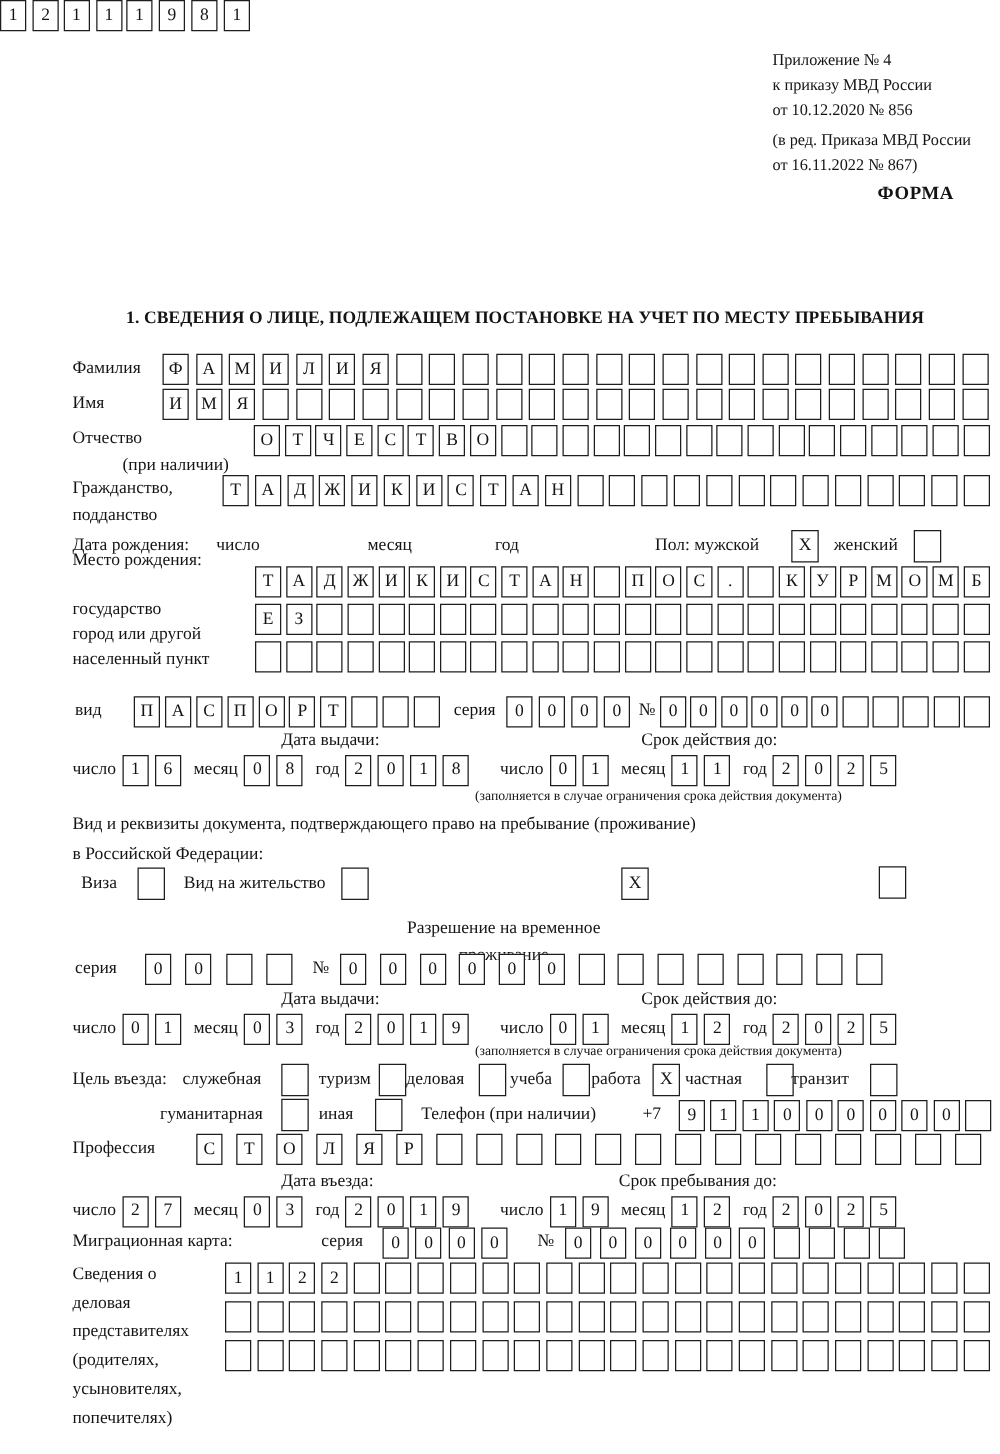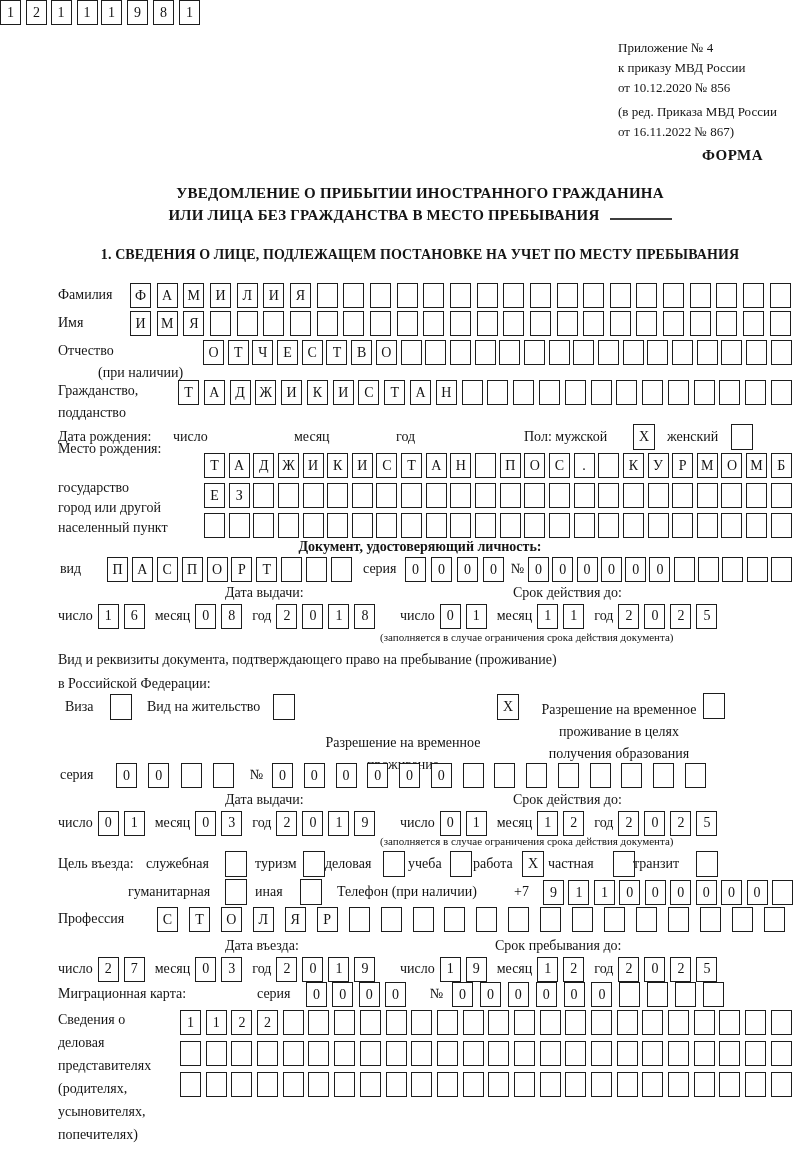--- a/index.html
+++ b/index.html
@@ -33,24 +33,20 @@
     <div>Приложение № 4</div>
     <div>к приказу МВД России</div>
     <div>от 10.12.2020 № 856</div>
     <div style="margin-top:4px">(в ред. Приказа МВД России</div>
     <div>от 16.11.2022 № 867)</div>
   </div>
 
   <div class="abs b" style="left:702px;top:147px;font-size:15px;letter-spacing:.5px;">ФОРМА</div>
 
   
-  <div class="abs title" style="left:40px;top:182px;width:760px;">
-    <div>УВЕДОМЛЕНИЕ О ПРИБЫТИИ ИНОСТРАННОГО ГРАЖДАНИНА</div>
-    <div><span>ИЛИ ЛИЦА БЕЗ ГРАЖДАНСТВА В МЕСТО ПРЕБЫВАНИЯ</span><span class="tunder"></span></div>
-  </div>
 
   <div class="abs sect" style="left:40px;top:247px;width:760px;">1. СВЕДЕНИЯ О ЛИЦЕ, ПОДЛЕЖАЩЕМ ПОСТАНОВКЕ НА УЧЕТ ПО МЕСТУ ПРЕБЫВАНИЯ</div>
 
   
   <div class="abs" style="left:58px;top:287px;">Фамилия</div>
   <div class="cells" style="left:130px;top:283px;width:661px;">
       <span class="cell">Ф</span>
       <span class="cell">А</span>
       <span class="cell">М</span>
       <span class="cell">И</span>
@@ -266,21 +262,20 @@
       <span class="cell"></span>
       <span class="cell"></span>
       <span class="cell"></span>
       <span class="cell"></span>
       <span class="cell"></span>
       <span class="cell"></span>
       <span class="cell"></span>
     </div>
 
   
-  <div class="abs b ctr" style="left:40px;top:539px;width:760px;">Документ, удостоверяющий личность:</div>
 
   <div class="abs" style="left:60px;top:561px;">вид</div>
   <div class="cells" style="left:107px;top:557px;width:245px;">
       <span class="cell">П</span>
       <span class="cell">А</span>
       <span class="cell">С</span>
       <span class="cell">П</span>
       <span class="cell">О</span>
       <span class="cell">Р</span>
       <span class="cell">Т</span>
@@ -356,21 +351,20 @@
   
   <div class="abs" style="left:58px;top:652px;">Вид и реквизиты документа, подтверждающего право на пребывание (проживание)</div>
   <div class="abs" style="left:58px;top:676px;">в Российской Федерации:</div>
 
   <div class="abs" style="left:65px;top:699px;">Виза</div>
   <span class="cell solo" style="left:110px;top:694px;"></span>
   <div class="abs" style="left:147px;top:699px;">Вид на жительство</div>
   <span class="cell solo" style="left:273px;top:694px;"></span>
   <div class="opt" style="left:312px;top:732px;">Разрешение на временное проживание</div>
   <span class="cell solo" style="left:497px;top:694px;">X</span>
-  <div class="opt" style="left:528px;top:699px;">Разрешение на временное проживание в целях получения образования</div>
   <span class="cell solo" style="left:703px;top:693px;"></span>
 
   <div class="abs" style="left:60px;top:767px;">серия</div>
   <div class="cells" style="left:116px;top:763px;width:118px;">
       <span class="cell">0</span>
       <span class="cell">0</span>
       <span class="cell"></span>
       <span class="cell"></span>
     </div>
   <div class="abs" style="left:250px;top:767px;">№</div>

